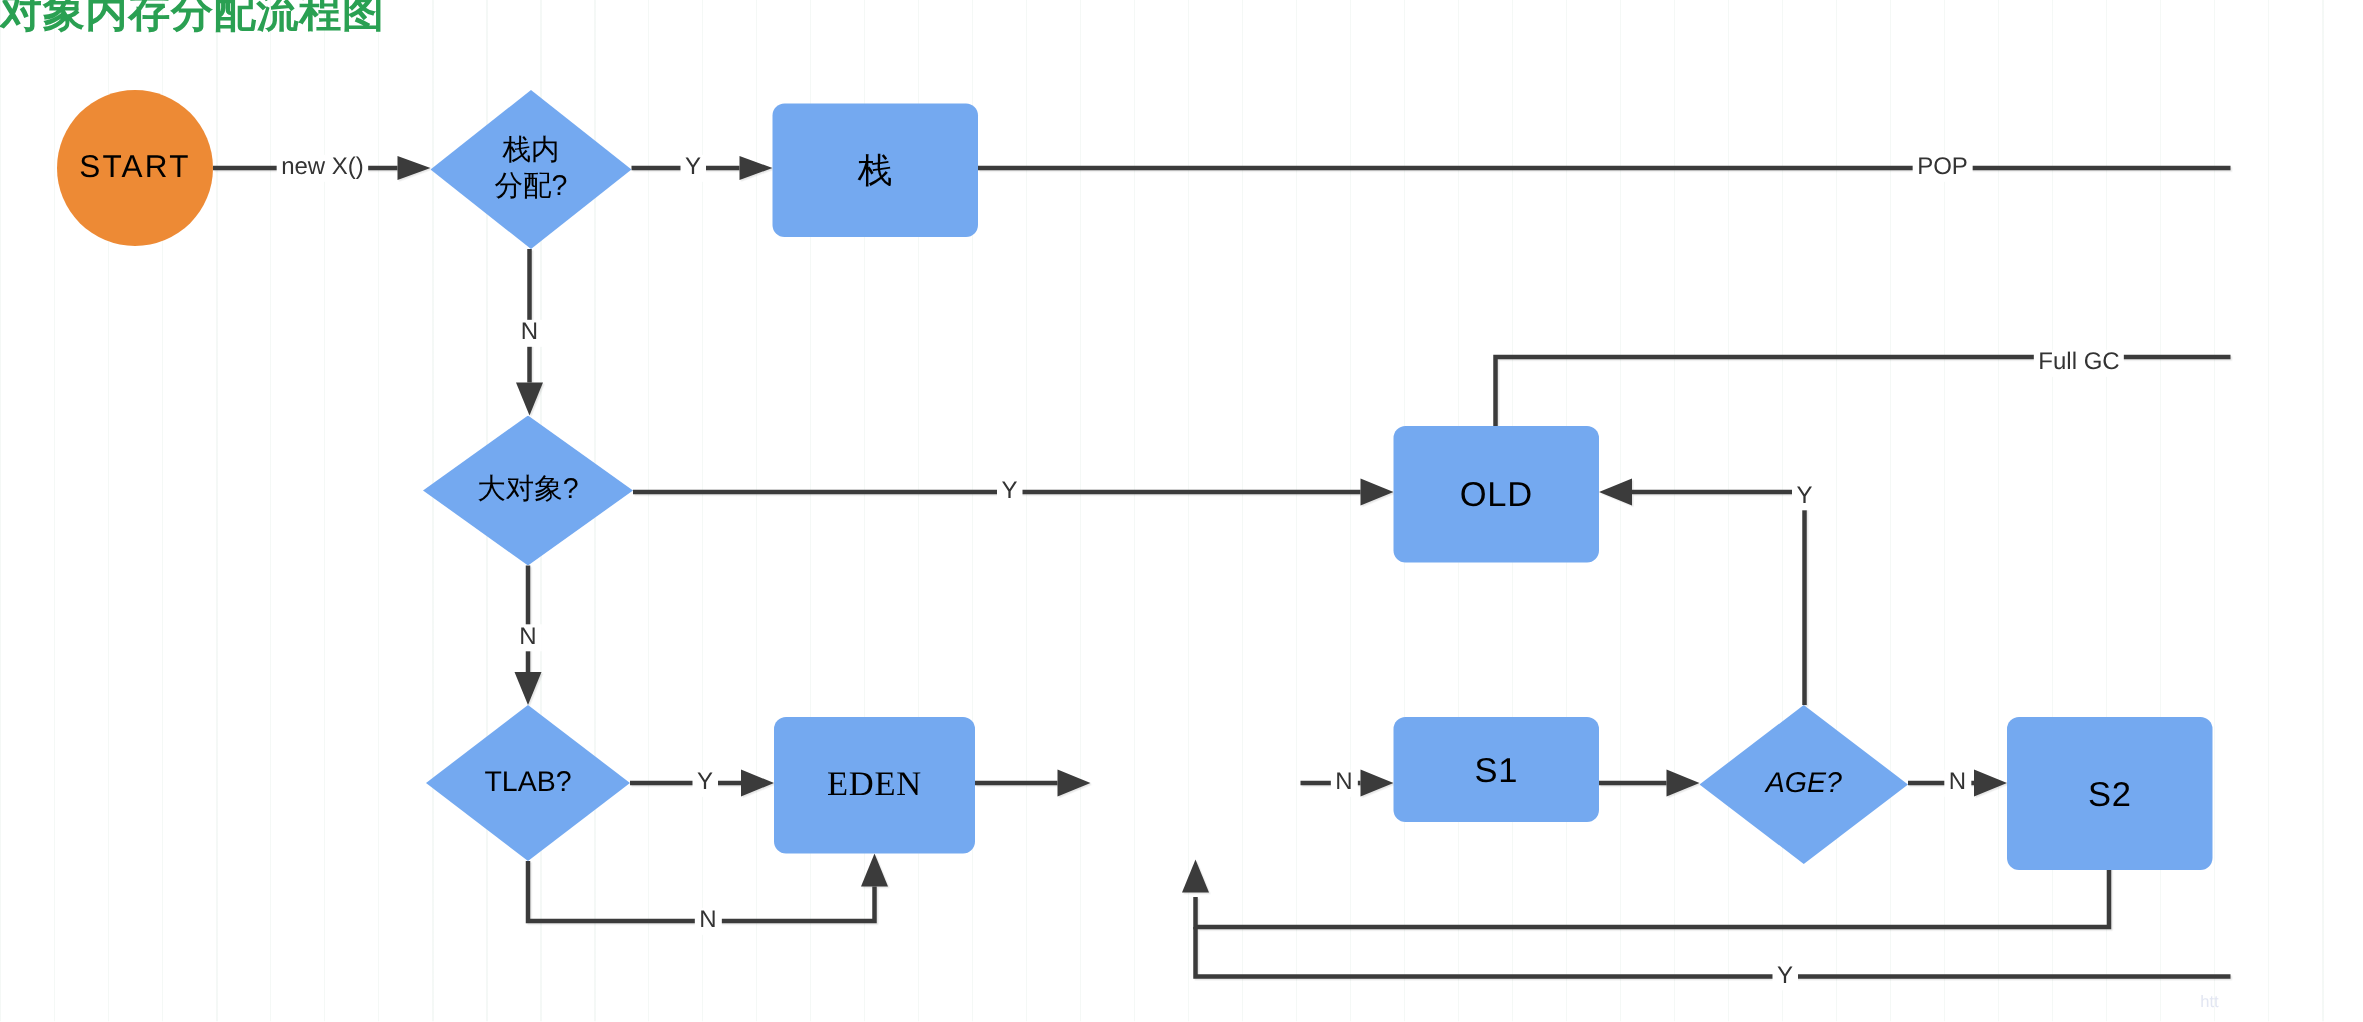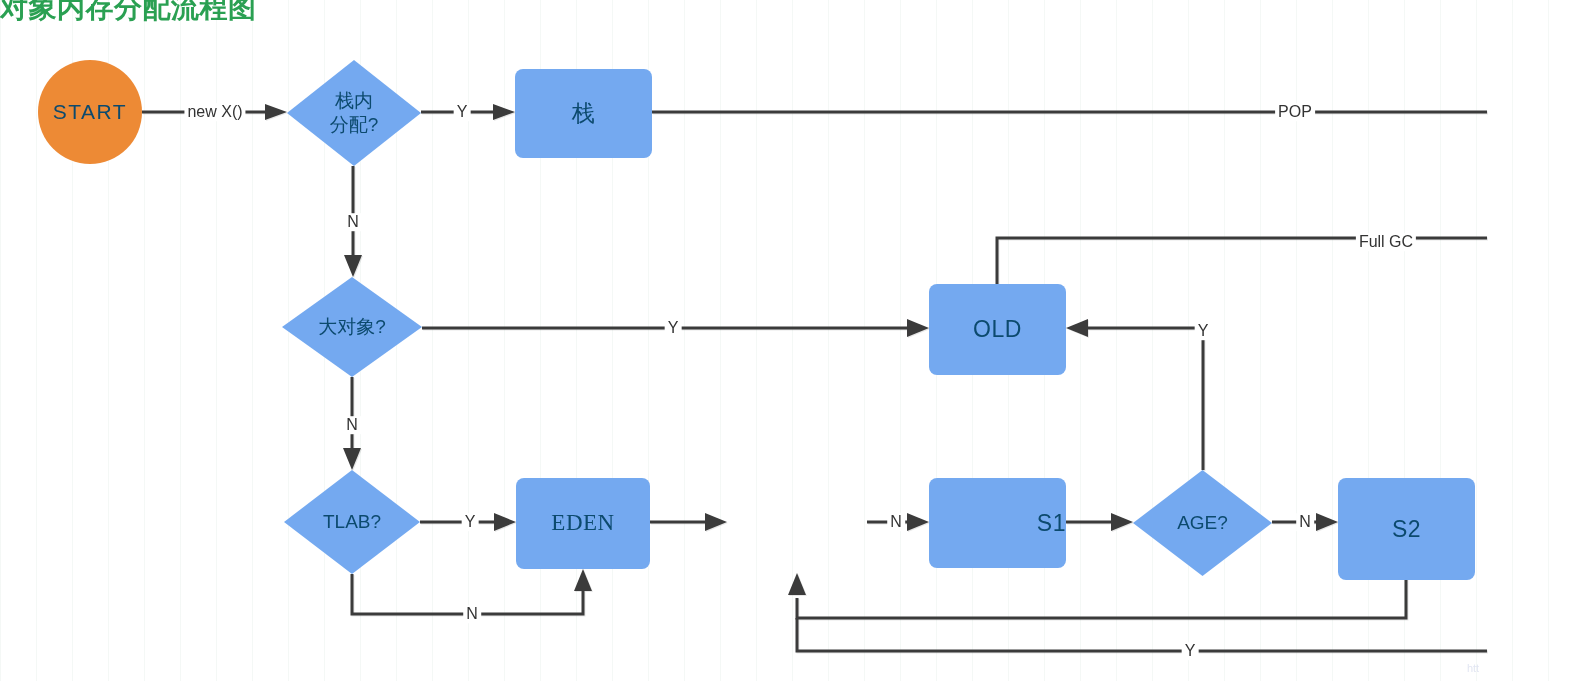--- a/index.html
+++ b/index.html
@@ -12,21 +12,21 @@
   .page-title{
     position:absolute;left:0;top:-11px;margin:0;
     font-size:28px;font-weight:bold;color:#2aa052;letter-spacing:.5px;
     font-family:"Liberation Sans", sans-serif;
   }
   svg.wires{position:absolute;left:0;top:0;filter:drop-shadow(1px 1px 0 rgba(60,60,60,0.12));}
   svg.wires path{stroke:#3b3b3b;stroke-width:3;fill:none;}
   svg.wires polygon{fill:#3b3b3b;stroke:none;}
   .node{
     position:absolute;display:flex;align-items:center;justify-content:center;
-    color:#0c4a6e;text-align:center;
+    color:#000000;text-align:center;
   }
   .node .node-label{white-space:pre-line;line-height:1.25;}
   .circle{background:#ed8a35;border-radius:50%;font-size:21px;letter-spacing:1.5px;}
   .box{background:#74a9f0;border-radius:8px;font-size:23px;letter-spacing:.5px;}
   .diamond{background:#74a9f0;clip-path:polygon(50% 0,100% 50%,50% 100%,0 50%);font-size:19px;}
   .edge-label{
     position:absolute;transform:translate(-50%,-50%);
     background:#ffffff;padding:0 3px;
     font-size:16px;color:#333333;white-space:nowrap;line-height:1.1;text-align:right;
   }
@@ -145,25 +145,25 @@
 
   <div class="node diamond" style="left:284px;top:470px;width:136px;height:104px;">
     <span class="node-label">TLAB?</span>
   </div>
 
   <div class="node box" style="left:516px;top:478px;width:134px;height:91px;font-family:Liberation Serif, serif;">
     <span class="node-label">EDEN</span>
   </div>
 
 
-  <div class="node box" style="left:929px;top:478px;width:137px;height:90px;justify-content:flex-end;">
+  <div class="node box" style="left:929px;top:478px;width:137px;height:70px;">
     <span class="node-label">S1</span>
   </div>
 
-  <div class="node diamond" style="left:1133px;top:470px;width:139px;height:106px;">
+  <div class="node diamond" style="left:1133px;top:470px;width:139px;height:106px;font-style:italic;">
     <span class="node-label">AGE?</span>
   </div>
 
   <div class="node box" style="left:1338px;top:478px;width:137px;height:102px;">
     <span class="node-label">S2</span>
   </div>
 
   <span class="edge-label" style="left:215px;top:112px;">new X()</span>
   <span class="edge-label" style="left:462px;top:112px;">Y</span>
   <span class="edge-label" style="left:1295px;top:112px;">POP</span>

